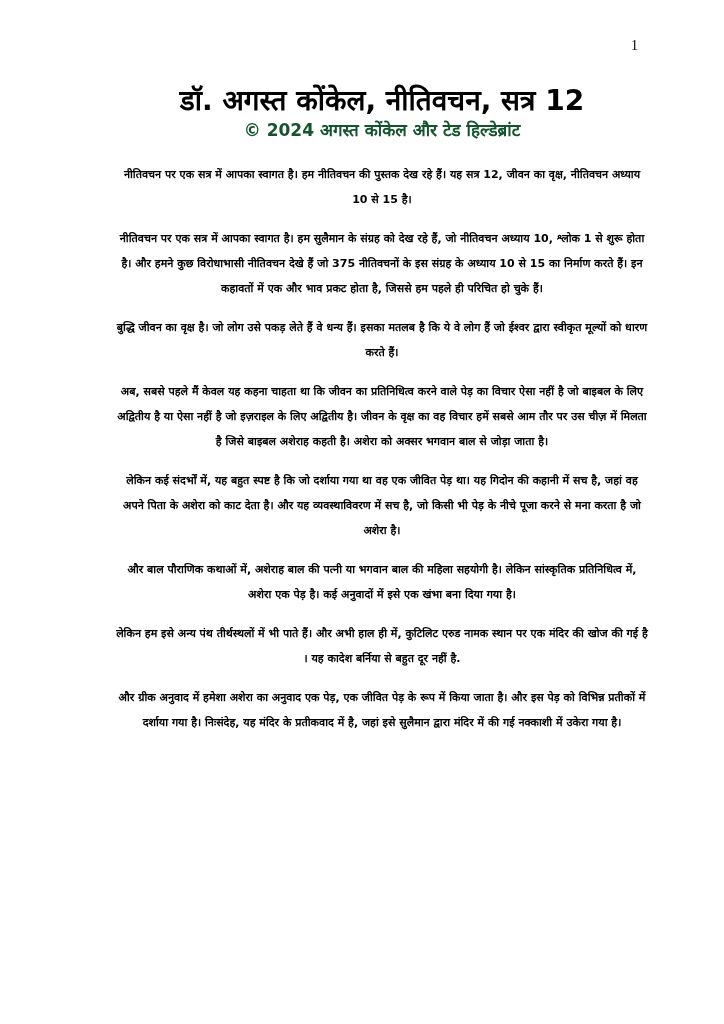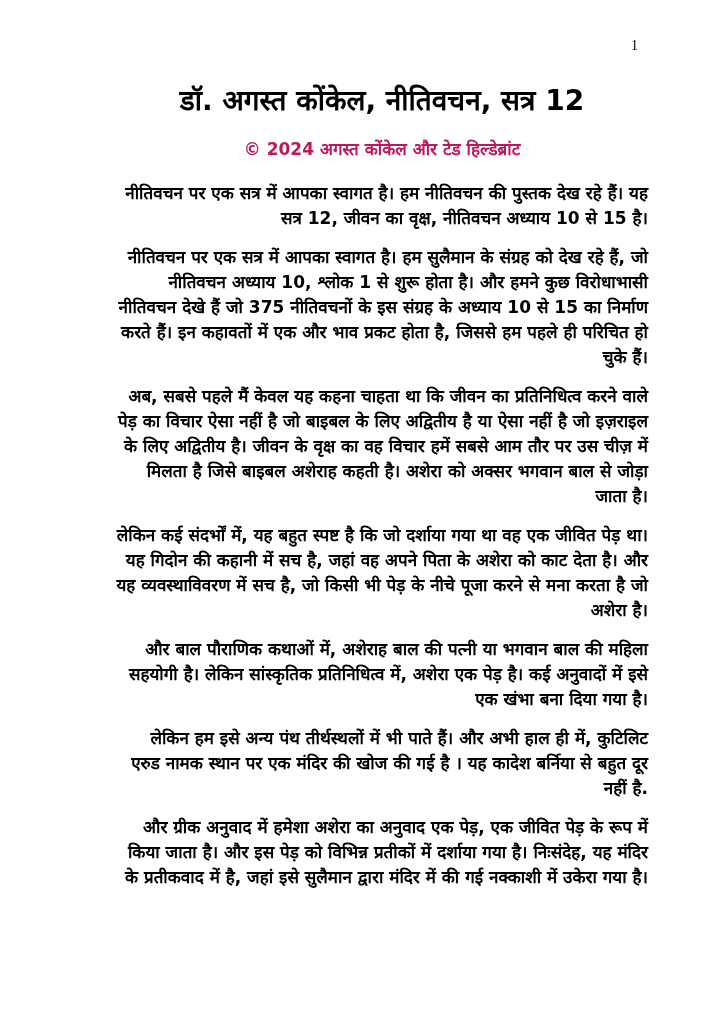--- a/index.html
+++ b/index.html
@@ -37,29 +37,29 @@
     font-weight: 700;
     line-height: 34px;
     letter-spacing: 0px;
     color: #000000;
   }
   .doc-copyright {
     text-align: center;
     font-size: 17px;
     font-weight: 700;
     line-height: 24px;
-    margin-top: 19px;
+    margin-top: 0;
     margin-bottom: 20px;
-    color: #be185d;
+    color: #14532d;
   }
   .body-text p {
-    font-size: 17px;
+    font-size: 11px;
     font-weight: 700;
     line-height: 25px;
-    text-align: right;
+    text-align: center;
     margin-bottom: 14px;
     color: #000000;
     margin-top: 8px;
   }
 </style>
 </head>
 <body>
 
 <div class="page">
 
@@ -67,20 +67,21 @@
 
   <div class="content">
 
     <h1 class="doc-title">डॉ. अगस्त कोंकेल, नीतिवचन, सत्र 12</h1>
 
     <div class="doc-copyright">© 2024 अगस्त कोंकेल और टेड हिल्डेब्रांट</div>
 
     <div class="body-text">
       <p>नीतिवचन पर एक सत्र में आपका स्वागत है। हम नीतिवचन की पुस्तक देख रहे हैं। यह सत्र 12, जीवन का वृक्ष, नीतिवचन अध्याय 10 से 15 है।</p>
       <p>नीतिवचन पर एक सत्र में आपका स्वागत है। हम सुलैमान के संग्रह को देख रहे हैं, जो नीतिवचन अध्याय 10, श्लोक 1 से शुरू होता है। और हमने कुछ विरोधाभासी नीतिवचन देखे हैं जो 375 नीतिवचनों के इस संग्रह के अध्याय 10 से 15 का निर्माण करते हैं। इन कहावतों में एक और भाव प्रकट होता है, जिससे हम पहले ही परिचित हो चुके हैं।</p>
+      <p>बुद्धि जीवन का वृक्ष है। जो लोग उसे पकड़ लेते हैं वे धन्य हैं। इसका मतलब है कि ये वे लोग हैं जो ईश्वर द्वारा स्वीकृत मूल्यों को धारण करते हैं।</p>
       <p>अब, सबसे पहले मैं केवल यह कहना चाहता था कि जीवन का प्रतिनिधित्व करने वाले पेड़ का विचार ऐसा नहीं है जो बाइबल के लिए अद्वितीय है या ऐसा नहीं है जो इज़राइल के लिए अद्वितीय है। जीवन के वृक्ष का वह विचार हमें सबसे आम तौर पर उस चीज़ में मिलता है जिसे बाइबल अशेराह कहती है। अशेरा को अक्सर भगवान बाल से जोड़ा जाता है।</p>
       <p>लेकिन कई संदर्भों में, यह बहुत स्पष्ट है कि जो दर्शाया गया था वह एक जीवित पेड़ था। यह गिदोन की कहानी में सच है, जहां वह अपने पिता के अशेरा को काट देता है। और यह व्यवस्थाविवरण में सच है, जो किसी भी पेड़ के नीचे पूजा करने से मना करता है जो अशेरा है।</p>
       <p>और बाल पौराणिक कथाओं में, अशेराह बाल की पत्नी या भगवान बाल की महिला सहयोगी है। लेकिन सांस्कृतिक प्रतिनिधित्व में, अशेरा एक पेड़ है। कई अनुवादों में इसे एक खंभा बना दिया गया है।</p>
       <p>लेकिन हम इसे अन्य पंथ तीर्थस्थलों में भी पाते हैं। और अभी हाल ही में, कुटिलिट एरुड नामक स्थान पर एक मंदिर की खोज की गई है । यह कादेश बर्निया से बहुत दूर नहीं है.</p>
       <p>और ग्रीक अनुवाद में हमेशा अशेरा का अनुवाद एक पेड़, एक जीवित पेड़ के रूप में किया जाता है। और इस पेड़ को विभिन्न प्रतीकों में दर्शाया गया है। निःसंदेह, यह मंदिर के प्रतीकवाद में है, जहां इसे सुलैमान द्वारा मंदिर में की गई नक्काशी में उकेरा गया है।</p>
     </div>
 
   </div>
 </div>
 

